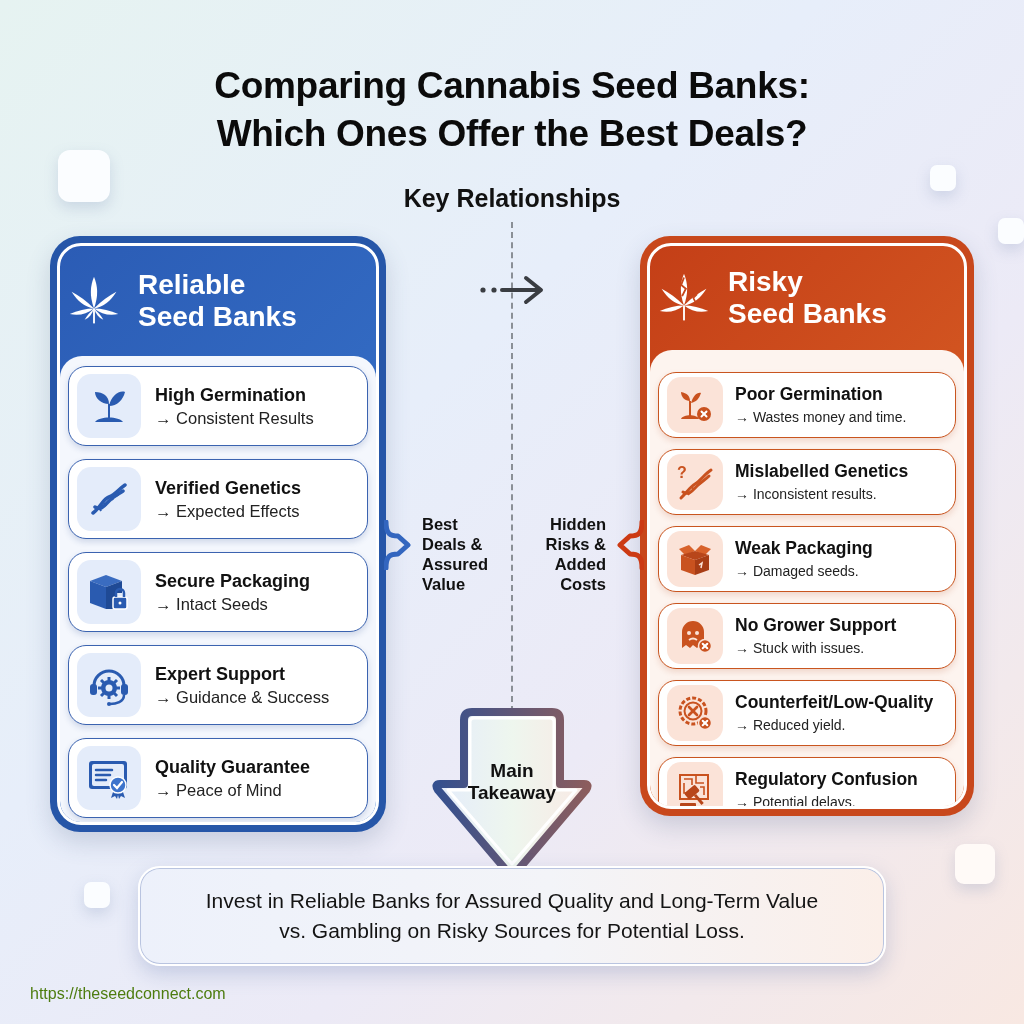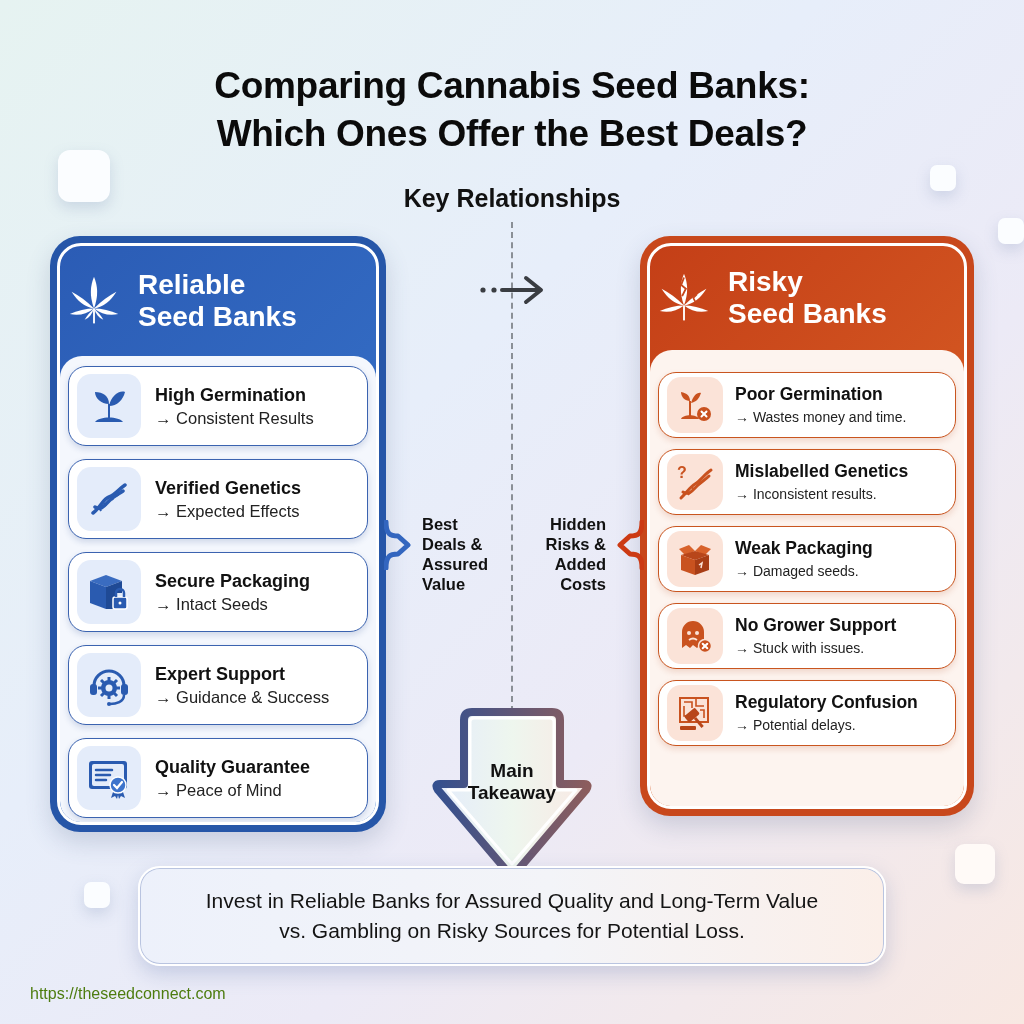--- a/index.html
+++ b/index.html
@@ -330,20 +330,41 @@
               <line x1="30.3" y1="25.7" x2="25.7" y2="30.3"></line>
             </g>
           </svg>
         </div>
         <div class="ctext">
           <div class="t">No Grower Support</div>
           <div class="s">→ Stuck with issues.</div>
         </div>
       </div>
 
+      <div class="card">
+        <div class="icon-box">
+          <svg width="38" height="38" viewBox="0 0 38 38">
+            <circle cx="17" cy="17" r="13" fill="none" stroke="#c9521f" stroke-width="3" stroke-dasharray="4 2"></circle>
+            <circle cx="17" cy="17" r="8.5" fill="none" stroke="#c9521f" stroke-width="2"></circle>
+            <g stroke="#c9521f" stroke-width="2.6" stroke-linecap="round">
+              <line x1="13" y1="13" x2="21" y2="21"></line>
+              <line x1="21" y1="13" x2="13" y2="21"></line>
+            </g>
+            <circle cx="29" cy="29" r="6.5" fill="#c9521f" stroke="#fbe3d8" stroke-width="1.5"></circle>
+            <g stroke="#fff" stroke-width="2" stroke-linecap="round">
+              <line x1="26.7" y1="26.7" x2="31.3" y2="31.3"></line>
+              <line x1="31.3" y1="26.7" x2="26.7" y2="31.3"></line>
+            </g>
+          </svg>
+        </div>
+        <div class="ctext">
+          <div class="t">Counterfeit/Low-Quality</div>
+          <div class="s">→ Reduced yield.</div>
+        </div>
+      </div>
 
       <div class="card">
         <div class="icon-box">
           <svg width="38" height="38" viewBox="0 0 38 38">
             <rect x="4" y="4" width="28" height="24" fill="none" stroke="#c9521f" stroke-width="2"></rect>
             <g stroke="#c9521f" stroke-width="1.6" fill="none">
               <polyline points="8,8 16,8 16,14"></polyline>
               <polyline points="20,4 20,12 28,12"></polyline>
               <polyline points="8,12 8,22 14,22"></polyline>
               <polyline points="24,16 28,16 28,24"></polyline>

